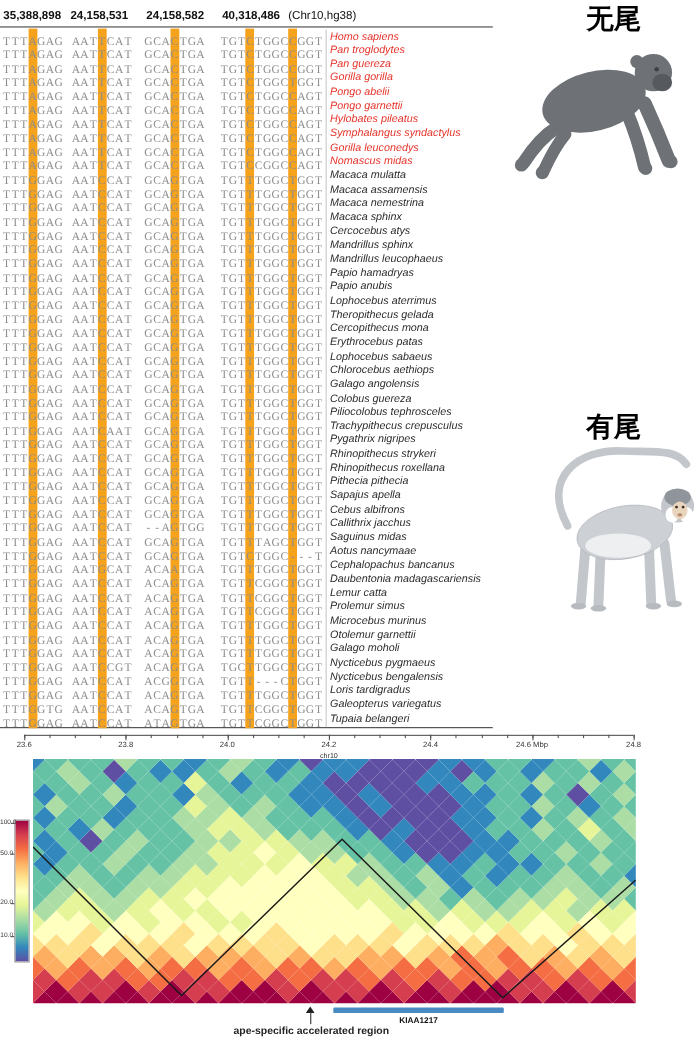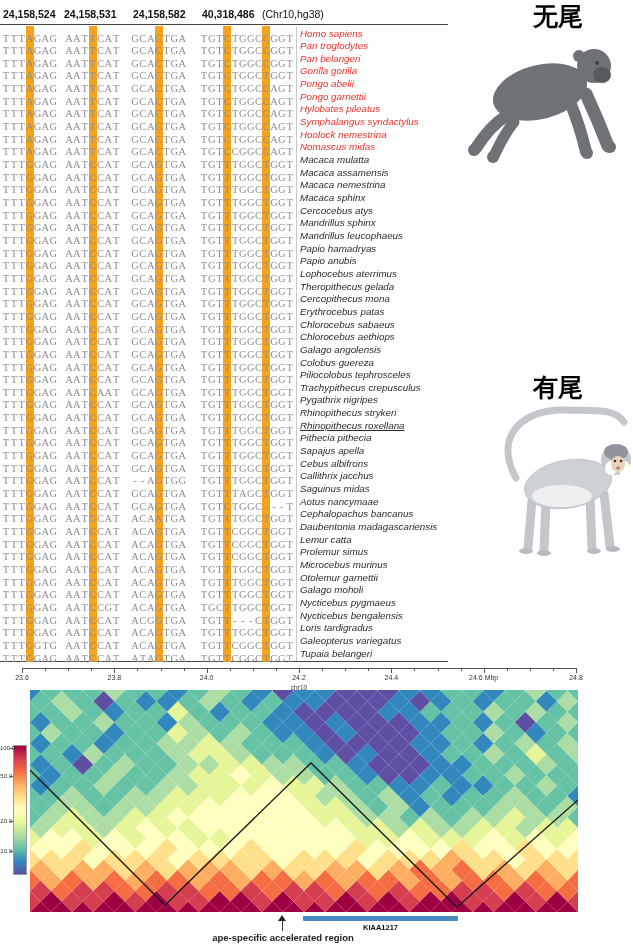--- a/index.html
+++ b/index.html
@@ -33,21 +33,21 @@
   .anno-head{position:absolute;width:0;height:0;border-left:4px solid transparent;
              border-right:4px solid transparent;border-bottom:6px solid #222;}
   .anno-text{position:absolute;text-align:center;font-size:9.5px;font-weight:bold;color:#222;}
   svg{display:block;}
 </style>
 </head>
 <body>
 
 <div class="fig">
 
-  <span class="hdr-pos" style="left:3px">24,158,524</span>
+  <span class="hdr-pos" style="left:3px">35,388,898</span>
   <span class="hdr-pos" style="left:64px">24,158,531</span>
   <span class="hdr-pos" style="left:133px">24,158,582</span>
   <span class="hdr-pos" style="left:202px">40,318,486</span>
   <span class="hdr-pos" style="left:262px;font-weight:normal">(Chr10,hg38)</span>
 
   <div class="hline" style="top:24px;width:448px"></div>
   <div class="hline" style="top:661px;width:448px"></div>
   <div class="vline" style="left:296px;top:27px;height:634px"></div>
 
   <div id="stripes">
@@ -70,21 +70,21 @@
         <span class="blk" style="left: 65px;"><span class="c" style="width: 7.9px;">A</span><span class="c" style="width: 7.9px;">A</span><span class="c" style="width: 7.9px;">T</span><span class="c" style="width: 7.9px;">T</span><span class="c" style="width: 7.9px;">C</span><span class="c" style="width: 7.9px;">A</span><span class="c" style="width: 7.9px;">T</span></span>
         <span class="blk" style="left: 131px;"><span class="c" style="width: 7.9px;">G</span><span class="c" style="width: 7.9px;">C</span><span class="c" style="width: 7.9px;">A</span><span class="c" style="width: 7.9px;">C</span><span class="c" style="width: 7.9px;">T</span><span class="c" style="width: 7.9px;">G</span><span class="c" style="width: 7.9px;">A</span></span>
         <span class="blk" style="left: 200px;"><span class="c" style="width: 7.8px;">T</span><span class="c" style="width: 7.8px;">G</span><span class="c" style="width: 7.8px;">T</span><span class="c" style="width: 7.8px;">C</span><span class="c" style="width: 7.8px;">T</span><span class="c" style="width: 7.8px;">G</span><span class="c" style="width: 7.8px;">G</span><span class="c" style="width: 7.8px;">C</span><span class="c" style="width: 7.8px;">C</span><span class="c" style="width: 7.8px;">G</span><span class="c" style="width: 7.8px;">G</span><span class="c" style="width: 7.8px;">T</span></span>
         <span class="sp-name" style="color: rgb(229, 51, 42);">Pan troglodytes</span>
       </div>
       <div class="aln-row" style="top: 52.81px;">
         <span class="blk" style="left: 2px;"><span class="c" style="width: 7.9px;">T</span><span class="c" style="width: 7.9px;">T</span><span class="c" style="width: 7.9px;">T</span><span class="c" style="width: 7.9px;">A</span><span class="c" style="width: 7.9px;">G</span><span class="c" style="width: 7.9px;">A</span><span class="c" style="width: 7.9px;">G</span></span>
         <span class="blk" style="left: 65px;"><span class="c" style="width: 7.9px;">A</span><span class="c" style="width: 7.9px;">A</span><span class="c" style="width: 7.9px;">T</span><span class="c" style="width: 7.9px;">T</span><span class="c" style="width: 7.9px;">C</span><span class="c" style="width: 7.9px;">A</span><span class="c" style="width: 7.9px;">T</span></span>
         <span class="blk" style="left: 131px;"><span class="c" style="width: 7.9px;">G</span><span class="c" style="width: 7.9px;">C</span><span class="c" style="width: 7.9px;">A</span><span class="c" style="width: 7.9px;">C</span><span class="c" style="width: 7.9px;">T</span><span class="c" style="width: 7.9px;">G</span><span class="c" style="width: 7.9px;">A</span></span>
         <span class="blk" style="left: 200px;"><span class="c" style="width: 7.8px;">T</span><span class="c" style="width: 7.8px;">G</span><span class="c" style="width: 7.8px;">T</span><span class="c" style="width: 7.8px;">C</span><span class="c" style="width: 7.8px;">T</span><span class="c" style="width: 7.8px;">G</span><span class="c" style="width: 7.8px;">G</span><span class="c" style="width: 7.8px;">C</span><span class="c" style="width: 7.8px;">C</span><span class="c" style="width: 7.8px;">G</span><span class="c" style="width: 7.8px;">G</span><span class="c" style="width: 7.8px;">T</span></span>
-        <span class="sp-name" style="color: rgb(229, 51, 42);">Pan belangeri</span>
+        <span class="sp-name" style="color: rgb(229, 51, 42);">Pan guereza</span>
       </div>
       <div class="aln-row" style="top: 65.465px;">
         <span class="blk" style="left: 2px;"><span class="c" style="width: 7.9px;">T</span><span class="c" style="width: 7.9px;">T</span><span class="c" style="width: 7.9px;">T</span><span class="c" style="width: 7.9px;">A</span><span class="c" style="width: 7.9px;">G</span><span class="c" style="width: 7.9px;">A</span><span class="c" style="width: 7.9px;">G</span></span>
         <span class="blk" style="left: 65px;"><span class="c" style="width: 7.9px;">A</span><span class="c" style="width: 7.9px;">A</span><span class="c" style="width: 7.9px;">T</span><span class="c" style="width: 7.9px;">T</span><span class="c" style="width: 7.9px;">C</span><span class="c" style="width: 7.9px;">A</span><span class="c" style="width: 7.9px;">T</span></span>
         <span class="blk" style="left: 131px;"><span class="c" style="width: 7.9px;">G</span><span class="c" style="width: 7.9px;">C</span><span class="c" style="width: 7.9px;">A</span><span class="c" style="width: 7.9px;">C</span><span class="c" style="width: 7.9px;">T</span><span class="c" style="width: 7.9px;">G</span><span class="c" style="width: 7.9px;">A</span></span>
         <span class="blk" style="left: 200px;"><span class="c" style="width: 7.8px;">T</span><span class="c" style="width: 7.8px;">G</span><span class="c" style="width: 7.8px;">T</span><span class="c" style="width: 7.8px;">C</span><span class="c" style="width: 7.8px;">T</span><span class="c" style="width: 7.8px;">G</span><span class="c" style="width: 7.8px;">G</span><span class="c" style="width: 7.8px;">C</span><span class="c" style="width: 7.8px;">T</span><span class="c" style="width: 7.8px;">G</span><span class="c" style="width: 7.8px;">G</span><span class="c" style="width: 7.8px;">T</span></span>
         <span class="sp-name" style="color: rgb(229, 51, 42);">Gorilla gorilla</span>
       </div>
       <div class="aln-row" style="top: 78.12px;">
         <span class="blk" style="left: 2px;"><span class="c" style="width: 7.9px;">T</span><span class="c" style="width: 7.9px;">T</span><span class="c" style="width: 7.9px;">T</span><span class="c" style="width: 7.9px;">A</span><span class="c" style="width: 7.9px;">G</span><span class="c" style="width: 7.9px;">A</span><span class="c" style="width: 7.9px;">G</span></span>
@@ -112,21 +112,21 @@
         <span class="blk" style="left: 65px;"><span class="c" style="width: 7.9px;">A</span><span class="c" style="width: 7.9px;">A</span><span class="c" style="width: 7.9px;">T</span><span class="c" style="width: 7.9px;">T</span><span class="c" style="width: 7.9px;">C</span><span class="c" style="width: 7.9px;">A</span><span class="c" style="width: 7.9px;">T</span></span>
         <span class="blk" style="left: 131px;"><span class="c" style="width: 7.9px;">G</span><span class="c" style="width: 7.9px;">C</span><span class="c" style="width: 7.9px;">A</span><span class="c" style="width: 7.9px;">C</span><span class="c" style="width: 7.9px;">T</span><span class="c" style="width: 7.9px;">G</span><span class="c" style="width: 7.9px;">A</span></span>
         <span class="blk" style="left: 200px;"><span class="c" style="width: 7.8px;">T</span><span class="c" style="width: 7.8px;">G</span><span class="c" style="width: 7.8px;">T</span><span class="c" style="width: 7.8px;">C</span><span class="c" style="width: 7.8px;">T</span><span class="c" style="width: 7.8px;">G</span><span class="c" style="width: 7.8px;">G</span><span class="c" style="width: 7.8px;">C</span><span class="c" style="width: 7.8px;">C</span><span class="c" style="width: 7.8px;">A</span><span class="c" style="width: 7.8px;">G</span><span class="c" style="width: 7.8px;">T</span></span>
         <span class="sp-name" style="color: rgb(229, 51, 42);">Symphalangus syndactylus</span>
       </div>
       <div class="aln-row" style="top: 128.74px;">
         <span class="blk" style="left: 2px;"><span class="c" style="width: 7.9px;">T</span><span class="c" style="width: 7.9px;">T</span><span class="c" style="width: 7.9px;">T</span><span class="c" style="width: 7.9px;">A</span><span class="c" style="width: 7.9px;">G</span><span class="c" style="width: 7.9px;">A</span><span class="c" style="width: 7.9px;">G</span></span>
         <span class="blk" style="left: 65px;"><span class="c" style="width: 7.9px;">A</span><span class="c" style="width: 7.9px;">A</span><span class="c" style="width: 7.9px;">T</span><span class="c" style="width: 7.9px;">T</span><span class="c" style="width: 7.9px;">C</span><span class="c" style="width: 7.9px;">A</span><span class="c" style="width: 7.9px;">T</span></span>
         <span class="blk" style="left: 131px;"><span class="c" style="width: 7.9px;">G</span><span class="c" style="width: 7.9px;">C</span><span class="c" style="width: 7.9px;">A</span><span class="c" style="width: 7.9px;">C</span><span class="c" style="width: 7.9px;">T</span><span class="c" style="width: 7.9px;">G</span><span class="c" style="width: 7.9px;">A</span></span>
         <span class="blk" style="left: 200px;"><span class="c" style="width: 7.8px;">T</span><span class="c" style="width: 7.8px;">G</span><span class="c" style="width: 7.8px;">T</span><span class="c" style="width: 7.8px;">C</span><span class="c" style="width: 7.8px;">T</span><span class="c" style="width: 7.8px;">G</span><span class="c" style="width: 7.8px;">G</span><span class="c" style="width: 7.8px;">C</span><span class="c" style="width: 7.8px;">C</span><span class="c" style="width: 7.8px;">A</span><span class="c" style="width: 7.8px;">G</span><span class="c" style="width: 7.8px;">T</span></span>
-        <span class="sp-name" style="color: rgb(229, 51, 42);">Hoolock nemestrina</span>
+        <span class="sp-name" style="color: rgb(229, 51, 42);">Gorilla leuconedys</span>
       </div>
       <div class="aln-row" style="top: 141.395px;">
         <span class="blk" style="left: 2px;"><span class="c" style="width: 7.9px;">T</span><span class="c" style="width: 7.9px;">T</span><span class="c" style="width: 7.9px;">T</span><span class="c" style="width: 7.9px;">A</span><span class="c" style="width: 7.9px;">G</span><span class="c" style="width: 7.9px;">A</span><span class="c" style="width: 7.9px;">G</span></span>
         <span class="blk" style="left: 65px;"><span class="c" style="width: 7.9px;">A</span><span class="c" style="width: 7.9px;">A</span><span class="c" style="width: 7.9px;">T</span><span class="c" style="width: 7.9px;">T</span><span class="c" style="width: 7.9px;">C</span><span class="c" style="width: 7.9px;">A</span><span class="c" style="width: 7.9px;">T</span></span>
         <span class="blk" style="left: 131px;"><span class="c" style="width: 7.9px;">G</span><span class="c" style="width: 7.9px;">C</span><span class="c" style="width: 7.9px;">A</span><span class="c" style="width: 7.9px;">C</span><span class="c" style="width: 7.9px;">T</span><span class="c" style="width: 7.9px;">G</span><span class="c" style="width: 7.9px;">A</span></span>
         <span class="blk" style="left: 200px;"><span class="c" style="width: 7.8px;">T</span><span class="c" style="width: 7.8px;">G</span><span class="c" style="width: 7.8px;">T</span><span class="c" style="width: 7.8px;">C</span><span class="c" style="width: 7.8px;">C</span><span class="c" style="width: 7.8px;">G</span><span class="c" style="width: 7.8px;">G</span><span class="c" style="width: 7.8px;">C</span><span class="c" style="width: 7.8px;">C</span><span class="c" style="width: 7.8px;">A</span><span class="c" style="width: 7.8px;">G</span><span class="c" style="width: 7.8px;">T</span></span>
         <span class="sp-name" style="color: rgb(229, 51, 42);">Nomascus midas</span>
       </div>
       <div class="aln-row" style="top: 154.05px;">
         <span class="blk" style="left: 2px;"><span class="c" style="width: 7.9px;">T</span><span class="c" style="width: 7.9px;">T</span><span class="c" style="width: 7.9px;">T</span><span class="c" style="width: 7.9px;">G</span><span class="c" style="width: 7.9px;">G</span><span class="c" style="width: 7.9px;">A</span><span class="c" style="width: 7.9px;">G</span></span>
@@ -217,21 +217,21 @@
         <span class="blk" style="left: 65px;"><span class="c" style="width: 7.9px;">A</span><span class="c" style="width: 7.9px;">A</span><span class="c" style="width: 7.9px;">T</span><span class="c" style="width: 7.9px;">C</span><span class="c" style="width: 7.9px;">C</span><span class="c" style="width: 7.9px;">A</span><span class="c" style="width: 7.9px;">T</span></span>
         <span class="blk" style="left: 131px;"><span class="c" style="width: 7.9px;">G</span><span class="c" style="width: 7.9px;">C</span><span class="c" style="width: 7.9px;">A</span><span class="c" style="width: 7.9px;">G</span><span class="c" style="width: 7.9px;">T</span><span class="c" style="width: 7.9px;">G</span><span class="c" style="width: 7.9px;">A</span></span>
         <span class="blk" style="left: 200px;"><span class="c" style="width: 7.8px;">T</span><span class="c" style="width: 7.8px;">G</span><span class="c" style="width: 7.8px;">T</span><span class="c" style="width: 7.8px;">T</span><span class="c" style="width: 7.8px;">T</span><span class="c" style="width: 7.8px;">G</span><span class="c" style="width: 7.8px;">G</span><span class="c" style="width: 7.8px;">C</span><span class="c" style="width: 7.8px;">T</span><span class="c" style="width: 7.8px;">G</span><span class="c" style="width: 7.8px;">G</span><span class="c" style="width: 7.8px;">T</span></span>
         <span class="sp-name" style="color: rgb(43, 43, 43);">Erythrocebus patas</span>
       </div>
       <div class="aln-row" style="top: 318.565px;">
         <span class="blk" style="left: 2px;"><span class="c" style="width: 7.9px;">T</span><span class="c" style="width: 7.9px;">T</span><span class="c" style="width: 7.9px;">T</span><span class="c" style="width: 7.9px;">G</span><span class="c" style="width: 7.9px;">G</span><span class="c" style="width: 7.9px;">A</span><span class="c" style="width: 7.9px;">G</span></span>
         <span class="blk" style="left: 65px;"><span class="c" style="width: 7.9px;">A</span><span class="c" style="width: 7.9px;">A</span><span class="c" style="width: 7.9px;">T</span><span class="c" style="width: 7.9px;">C</span><span class="c" style="width: 7.9px;">C</span><span class="c" style="width: 7.9px;">A</span><span class="c" style="width: 7.9px;">T</span></span>
         <span class="blk" style="left: 131px;"><span class="c" style="width: 7.9px;">G</span><span class="c" style="width: 7.9px;">C</span><span class="c" style="width: 7.9px;">A</span><span class="c" style="width: 7.9px;">G</span><span class="c" style="width: 7.9px;">T</span><span class="c" style="width: 7.9px;">G</span><span class="c" style="width: 7.9px;">A</span></span>
         <span class="blk" style="left: 200px;"><span class="c" style="width: 7.8px;">T</span><span class="c" style="width: 7.8px;">G</span><span class="c" style="width: 7.8px;">T</span><span class="c" style="width: 7.8px;">T</span><span class="c" style="width: 7.8px;">T</span><span class="c" style="width: 7.8px;">G</span><span class="c" style="width: 7.8px;">G</span><span class="c" style="width: 7.8px;">C</span><span class="c" style="width: 7.8px;">T</span><span class="c" style="width: 7.8px;">G</span><span class="c" style="width: 7.8px;">G</span><span class="c" style="width: 7.8px;">T</span></span>
-        <span class="sp-name" style="color: rgb(43, 43, 43);">Chlorocebus sabaeus</span>
+        <span class="sp-name" style="color: rgb(43, 43, 43);">Lophocebus sabaeus</span>
       </div>
       <div class="aln-row" style="top: 331.22px;">
         <span class="blk" style="left: 2px;"><span class="c" style="width: 7.9px;">T</span><span class="c" style="width: 7.9px;">T</span><span class="c" style="width: 7.9px;">T</span><span class="c" style="width: 7.9px;">G</span><span class="c" style="width: 7.9px;">G</span><span class="c" style="width: 7.9px;">A</span><span class="c" style="width: 7.9px;">G</span></span>
         <span class="blk" style="left: 65px;"><span class="c" style="width: 7.9px;">A</span><span class="c" style="width: 7.9px;">A</span><span class="c" style="width: 7.9px;">T</span><span class="c" style="width: 7.9px;">C</span><span class="c" style="width: 7.9px;">C</span><span class="c" style="width: 7.9px;">A</span><span class="c" style="width: 7.9px;">T</span></span>
         <span class="blk" style="left: 131px;"><span class="c" style="width: 7.9px;">G</span><span class="c" style="width: 7.9px;">C</span><span class="c" style="width: 7.9px;">A</span><span class="c" style="width: 7.9px;">G</span><span class="c" style="width: 7.9px;">T</span><span class="c" style="width: 7.9px;">G</span><span class="c" style="width: 7.9px;">A</span></span>
         <span class="blk" style="left: 200px;"><span class="c" style="width: 7.8px;">T</span><span class="c" style="width: 7.8px;">G</span><span class="c" style="width: 7.8px;">T</span><span class="c" style="width: 7.8px;">T</span><span class="c" style="width: 7.8px;">T</span><span class="c" style="width: 7.8px;">G</span><span class="c" style="width: 7.8px;">G</span><span class="c" style="width: 7.8px;">C</span><span class="c" style="width: 7.8px;">T</span><span class="c" style="width: 7.8px;">G</span><span class="c" style="width: 7.8px;">G</span><span class="c" style="width: 7.8px;">T</span></span>
         <span class="sp-name" style="color: rgb(43, 43, 43);">Chlorocebus aethiops</span>
       </div>
       <div class="aln-row" style="top: 343.875px;">
         <span class="blk" style="left: 2px;"><span class="c" style="width: 7.9px;">T</span><span class="c" style="width: 7.9px;">T</span><span class="c" style="width: 7.9px;">T</span><span class="c" style="width: 7.9px;">G</span><span class="c" style="width: 7.9px;">G</span><span class="c" style="width: 7.9px;">A</span><span class="c" style="width: 7.9px;">G</span></span>
@@ -273,21 +273,21 @@
         <span class="blk" style="left: 65px;"><span class="c" style="width: 7.9px;">A</span><span class="c" style="width: 7.9px;">A</span><span class="c" style="width: 7.9px;">T</span><span class="c" style="width: 7.9px;">C</span><span class="c" style="width: 7.9px;">C</span><span class="c" style="width: 7.9px;">A</span><span class="c" style="width: 7.9px;">T</span></span>
         <span class="blk" style="left: 131px;"><span class="c" style="width: 7.9px;">G</span><span class="c" style="width: 7.9px;">C</span><span class="c" style="width: 7.9px;">A</span><span class="c" style="width: 7.9px;">G</span><span class="c" style="width: 7.9px;">T</span><span class="c" style="width: 7.9px;">G</span><span class="c" style="width: 7.9px;">A</span></span>
         <span class="blk" style="left: 200px;"><span class="c" style="width: 7.8px;">T</span><span class="c" style="width: 7.8px;">G</span><span class="c" style="width: 7.8px;">T</span><span class="c" style="width: 7.8px;">T</span><span class="c" style="width: 7.8px;">T</span><span class="c" style="width: 7.8px;">G</span><span class="c" style="width: 7.8px;">G</span><span class="c" style="width: 7.8px;">C</span><span class="c" style="width: 7.8px;">T</span><span class="c" style="width: 7.8px;">G</span><span class="c" style="width: 7.8px;">G</span><span class="c" style="width: 7.8px;">T</span></span>
         <span class="sp-name" style="color: rgb(43, 43, 43);">Rhinopithecus strykeri</span>
       </div>
       <div class="aln-row" style="top: 419.805px;">
         <span class="blk" style="left: 2px;"><span class="c" style="width: 7.9px;">T</span><span class="c" style="width: 7.9px;">T</span><span class="c" style="width: 7.9px;">T</span><span class="c" style="width: 7.9px;">G</span><span class="c" style="width: 7.9px;">G</span><span class="c" style="width: 7.9px;">A</span><span class="c" style="width: 7.9px;">G</span></span>
         <span class="blk" style="left: 65px;"><span class="c" style="width: 7.9px;">A</span><span class="c" style="width: 7.9px;">A</span><span class="c" style="width: 7.9px;">T</span><span class="c" style="width: 7.9px;">C</span><span class="c" style="width: 7.9px;">C</span><span class="c" style="width: 7.9px;">A</span><span class="c" style="width: 7.9px;">T</span></span>
         <span class="blk" style="left: 131px;"><span class="c" style="width: 7.9px;">G</span><span class="c" style="width: 7.9px;">C</span><span class="c" style="width: 7.9px;">A</span><span class="c" style="width: 7.9px;">G</span><span class="c" style="width: 7.9px;">T</span><span class="c" style="width: 7.9px;">G</span><span class="c" style="width: 7.9px;">A</span></span>
         <span class="blk" style="left: 200px;"><span class="c" style="width: 7.8px;">T</span><span class="c" style="width: 7.8px;">G</span><span class="c" style="width: 7.8px;">T</span><span class="c" style="width: 7.8px;">T</span><span class="c" style="width: 7.8px;">T</span><span class="c" style="width: 7.8px;">G</span><span class="c" style="width: 7.8px;">G</span><span class="c" style="width: 7.8px;">C</span><span class="c" style="width: 7.8px;">T</span><span class="c" style="width: 7.8px;">G</span><span class="c" style="width: 7.8px;">G</span><span class="c" style="width: 7.8px;">T</span></span>
-        <span class="sp-name" style="color: rgb(43, 43, 43); text-decoration: underline;">Rhinopithecus roxellana</span>
+        <span class="sp-name" style="color: rgb(43, 43, 43);">Rhinopithecus roxellana</span>
       </div>
       <div class="aln-row" style="top: 432.46px;">
         <span class="blk" style="left: 2px;"><span class="c" style="width: 7.9px;">T</span><span class="c" style="width: 7.9px;">T</span><span class="c" style="width: 7.9px;">T</span><span class="c" style="width: 7.9px;">G</span><span class="c" style="width: 7.9px;">G</span><span class="c" style="width: 7.9px;">A</span><span class="c" style="width: 7.9px;">G</span></span>
         <span class="blk" style="left: 65px;"><span class="c" style="width: 7.9px;">A</span><span class="c" style="width: 7.9px;">A</span><span class="c" style="width: 7.9px;">T</span><span class="c" style="width: 7.9px;">C</span><span class="c" style="width: 7.9px;">C</span><span class="c" style="width: 7.9px;">A</span><span class="c" style="width: 7.9px;">T</span></span>
         <span class="blk" style="left: 131px;"><span class="c" style="width: 7.9px;">G</span><span class="c" style="width: 7.9px;">C</span><span class="c" style="width: 7.9px;">A</span><span class="c" style="width: 7.9px;">G</span><span class="c" style="width: 7.9px;">T</span><span class="c" style="width: 7.9px;">G</span><span class="c" style="width: 7.9px;">A</span></span>
         <span class="blk" style="left: 200px;"><span class="c" style="width: 7.8px;">T</span><span class="c" style="width: 7.8px;">G</span><span class="c" style="width: 7.8px;">T</span><span class="c" style="width: 7.8px;">T</span><span class="c" style="width: 7.8px;">T</span><span class="c" style="width: 7.8px;">G</span><span class="c" style="width: 7.8px;">G</span><span class="c" style="width: 7.8px;">C</span><span class="c" style="width: 7.8px;">T</span><span class="c" style="width: 7.8px;">G</span><span class="c" style="width: 7.8px;">G</span><span class="c" style="width: 7.8px;">T</span></span>
         <span class="sp-name" style="color: rgb(43, 43, 43);">Pithecia pithecia</span>
       </div>
       <div class="aln-row" style="top: 445.115px;">
         <span class="blk" style="left: 2px;"><span class="c" style="width: 7.9px;">T</span><span class="c" style="width: 7.9px;">T</span><span class="c" style="width: 7.9px;">T</span><span class="c" style="width: 7.9px;">G</span><span class="c" style="width: 7.9px;">G</span><span class="c" style="width: 7.9px;">A</span><span class="c" style="width: 7.9px;">G</span></span>

